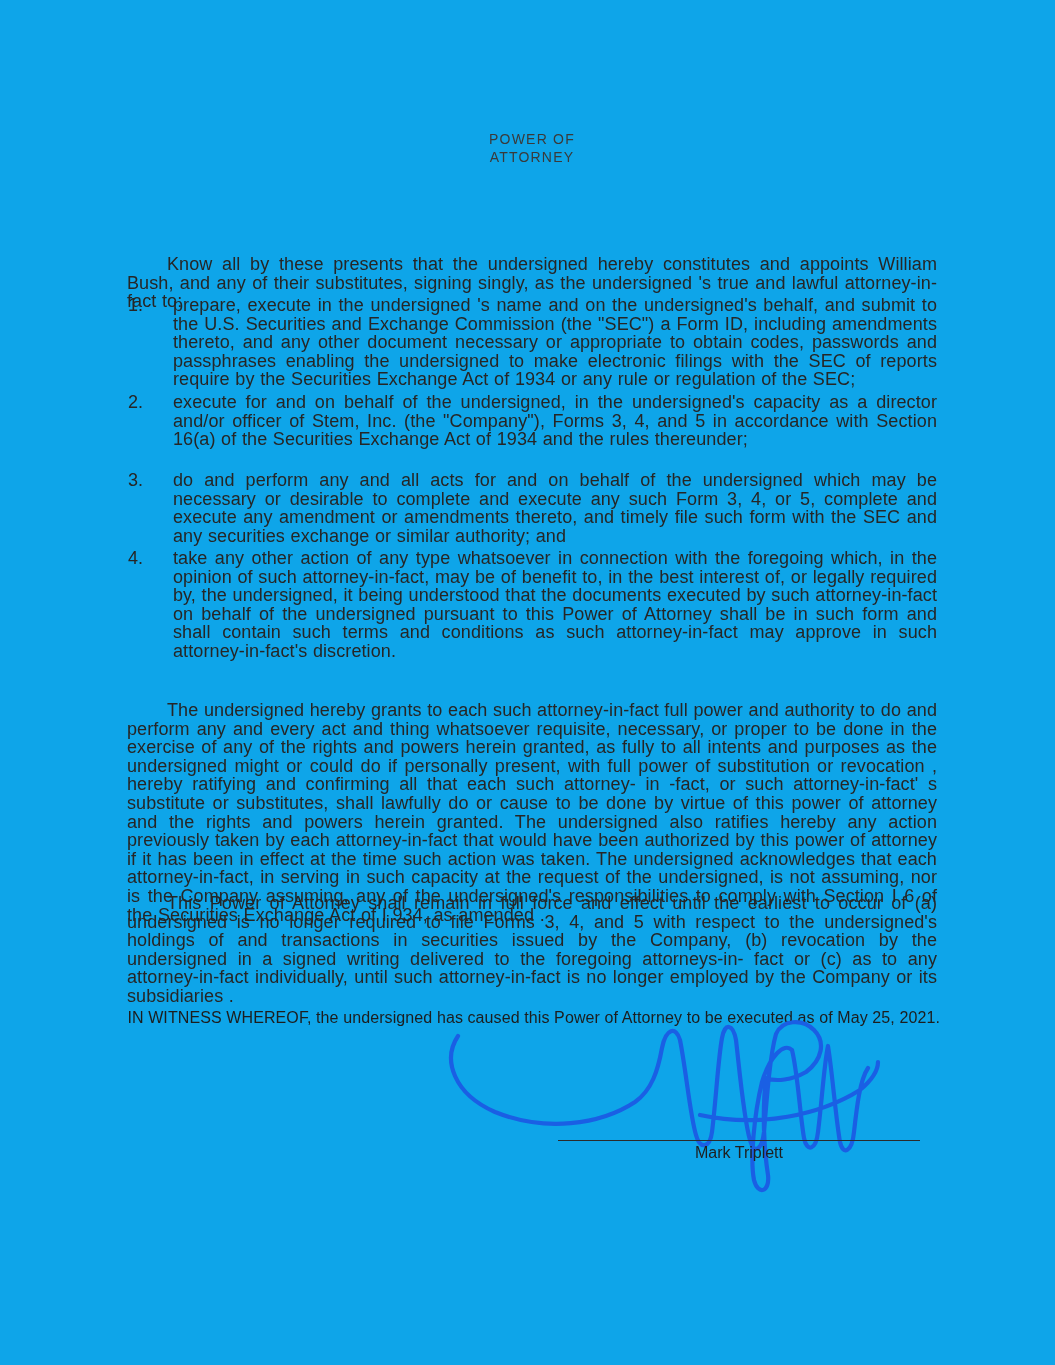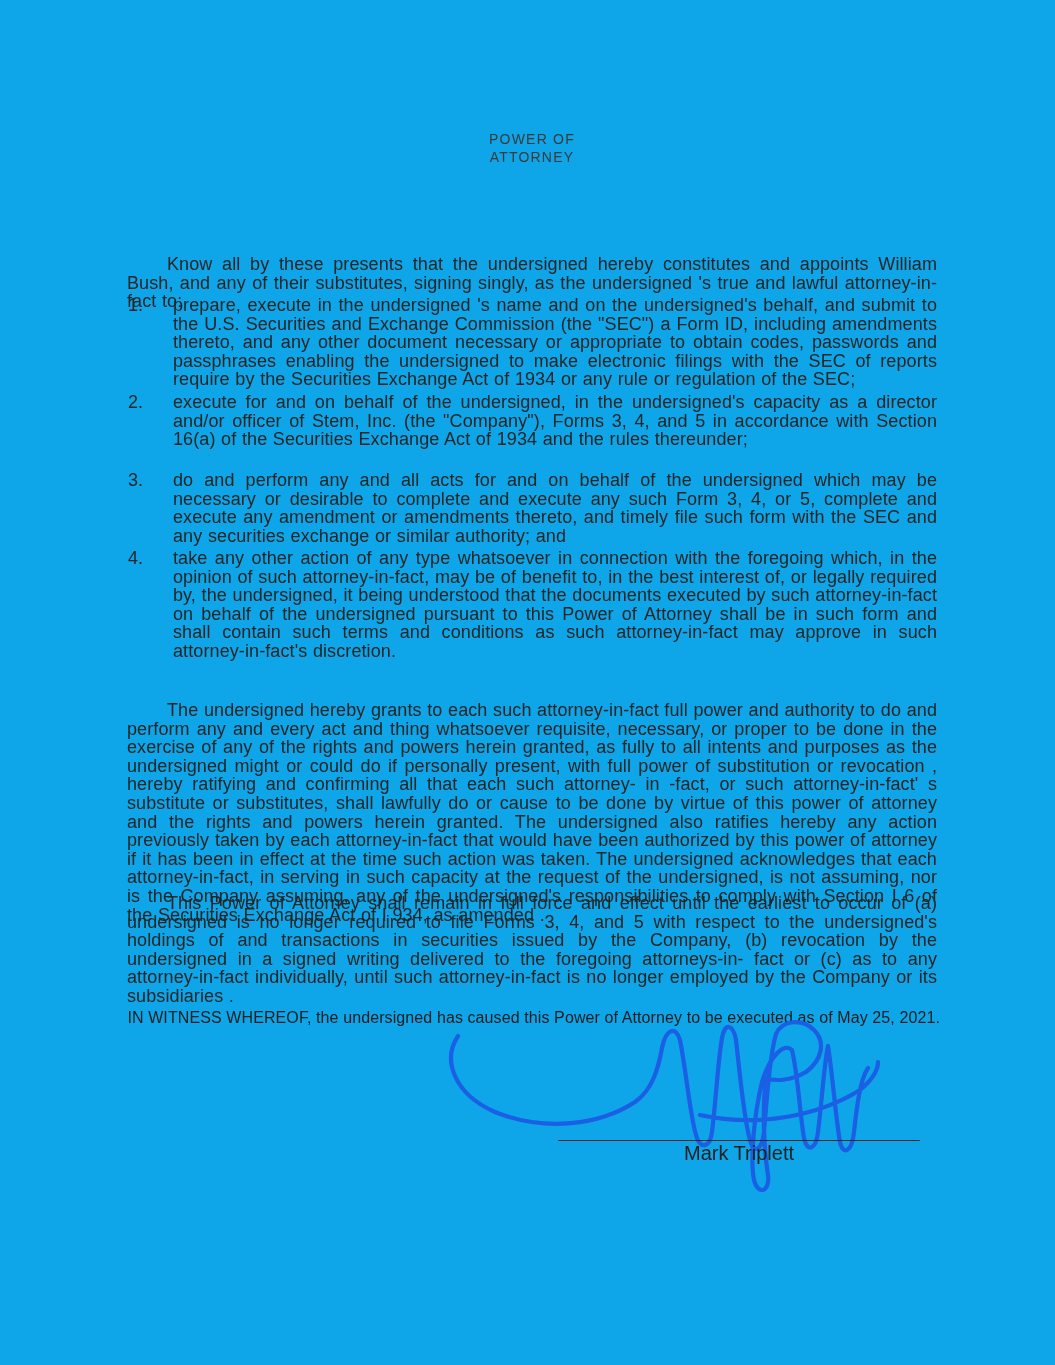--- a/index.html
+++ b/index.html
@@ -35,21 +35,21 @@
   .termination{position:absolute;top:876px;left:127px;width:810px;text-indent:40px;}
   .witness{
     position:absolute;top:990px;left:116px;width:824px;
     font-size:16px;line-height:23px;color:#1d1d1d;
     text-align:right;letter-spacing:0.1px;
   }
   .sig-svg{position:absolute;left:440px;top:1020px;width:450px;height:185px;overflow:visible;}
   .sig-line{position:absolute;left:558px;top:1140px;width:362px;height:0;border-top:1.3px solid #2b2b2b;}
   .sig-name{
     position:absolute;left:558px;top:1143px;width:362px;
-    text-align:center;font-size:20px;line-height:20px;color:#1f1f1f;
+    text-align:center;font-size:16px;line-height:20px;color:#1f1f1f;
   }
 </style>
 </head>
 <body>
 
 <div class="page">
 
   <div class="doc-title">
     <div>POWER OF</div>
     <div>ATTORNEY</div>

